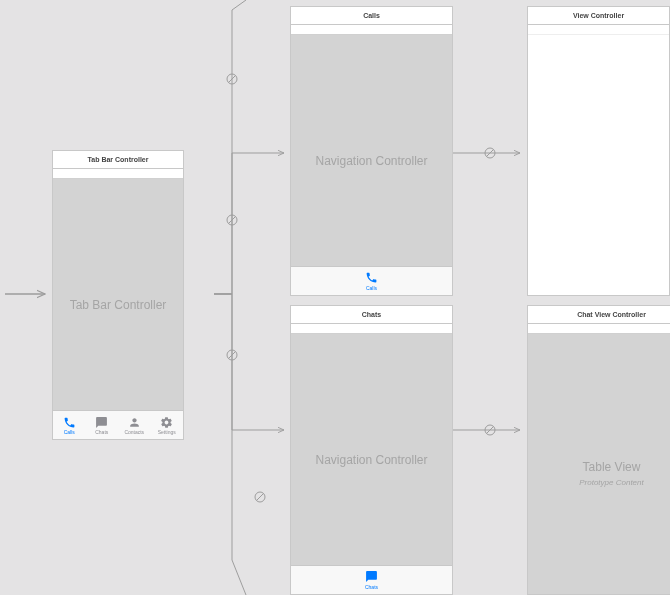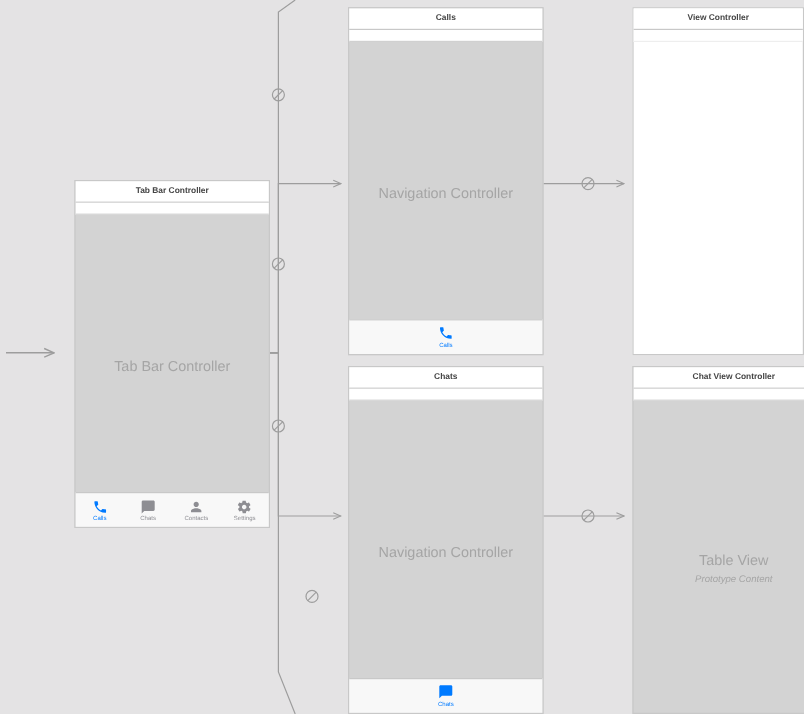--- a/index.html
+++ b/index.html
@@ -88,21 +88,21 @@
         <line x1="2.5" y1="9.5" x2="9.5" y2="2.5" stroke="#9d9d9d" stroke-width="1"></line>
       </svg>
     </span>
   <span class="segue-mark" style="left:484px;top:424px;">
       <svg width="12" height="12">
         <circle cx="6" cy="6" r="5" fill="none" stroke="#9d9d9d" stroke-width="1"></circle>
         <line x1="2.5" y1="9.5" x2="9.5" y2="2.5" stroke="#9d9d9d" stroke-width="1"></line>
       </svg>
     </span>
 
-  <div class="scene" style="left:62px;top:150px;width:163px;height:290px;">
+  <div class="scene" style="left:52px;top:150px;width:132px;height:290px;">
     <div class="scene-title">Tab Bar Controller</div>
     <div class="scene-statusbar"></div>
     <div class="scene-body" style="top:27px;bottom:28px;">
       <div class="scene-body-label">Tab Bar Controller</div>
     </div>
     <div class="tabbar">
       <div class="tabitem tab-active">
         <svg width="13" height="13" viewBox="0 0 24 24">
             <path d="M6.6 10.8c1.4 2.8 3.8 5.2 6.6 6.6l2.2-2.2c.3-.3.7-.4 1-.2 1.1.4 2.4.6 3.6.6.6 0 1 .4 1 1V20c0 .6-.4 1-1 1C10.6 21 3 13.4 3 4c0-.6.4-1 1-1h3.4c.6 0 1 .4 1 1 0 1.2.2 2.5.6 3.6.1.3 0 .7-.2 1l-2.2 2.2z"></path>
           </svg>

